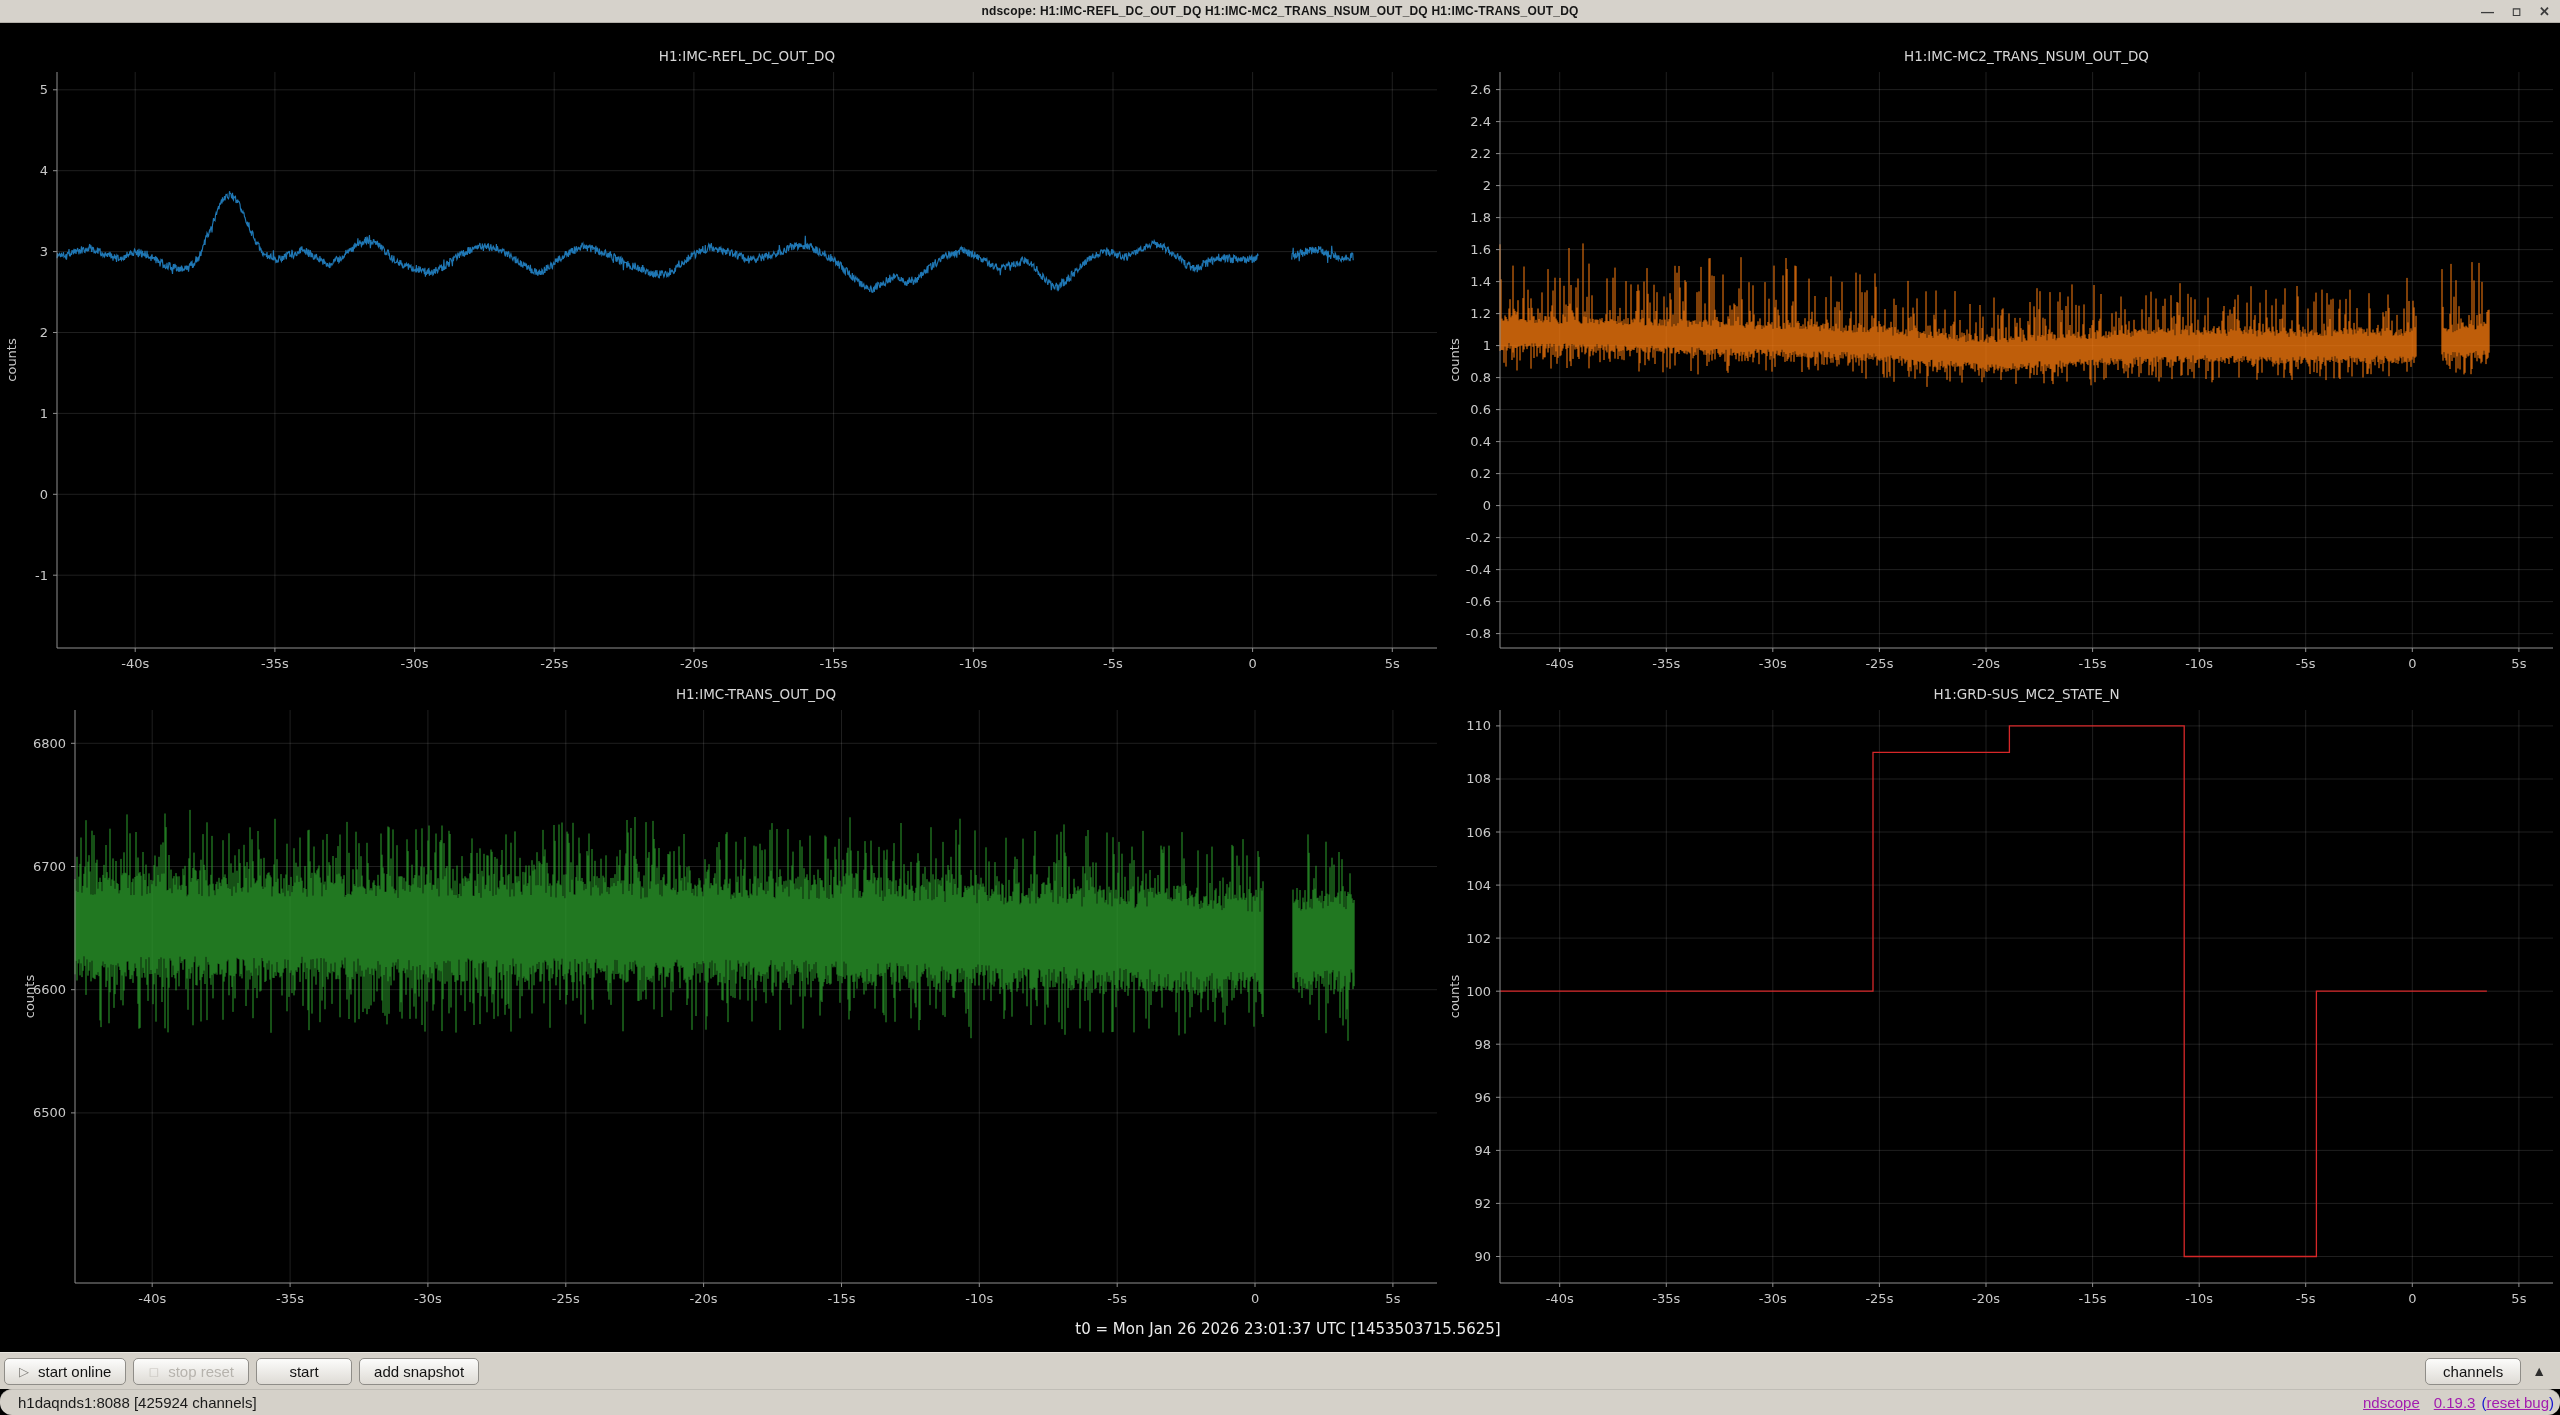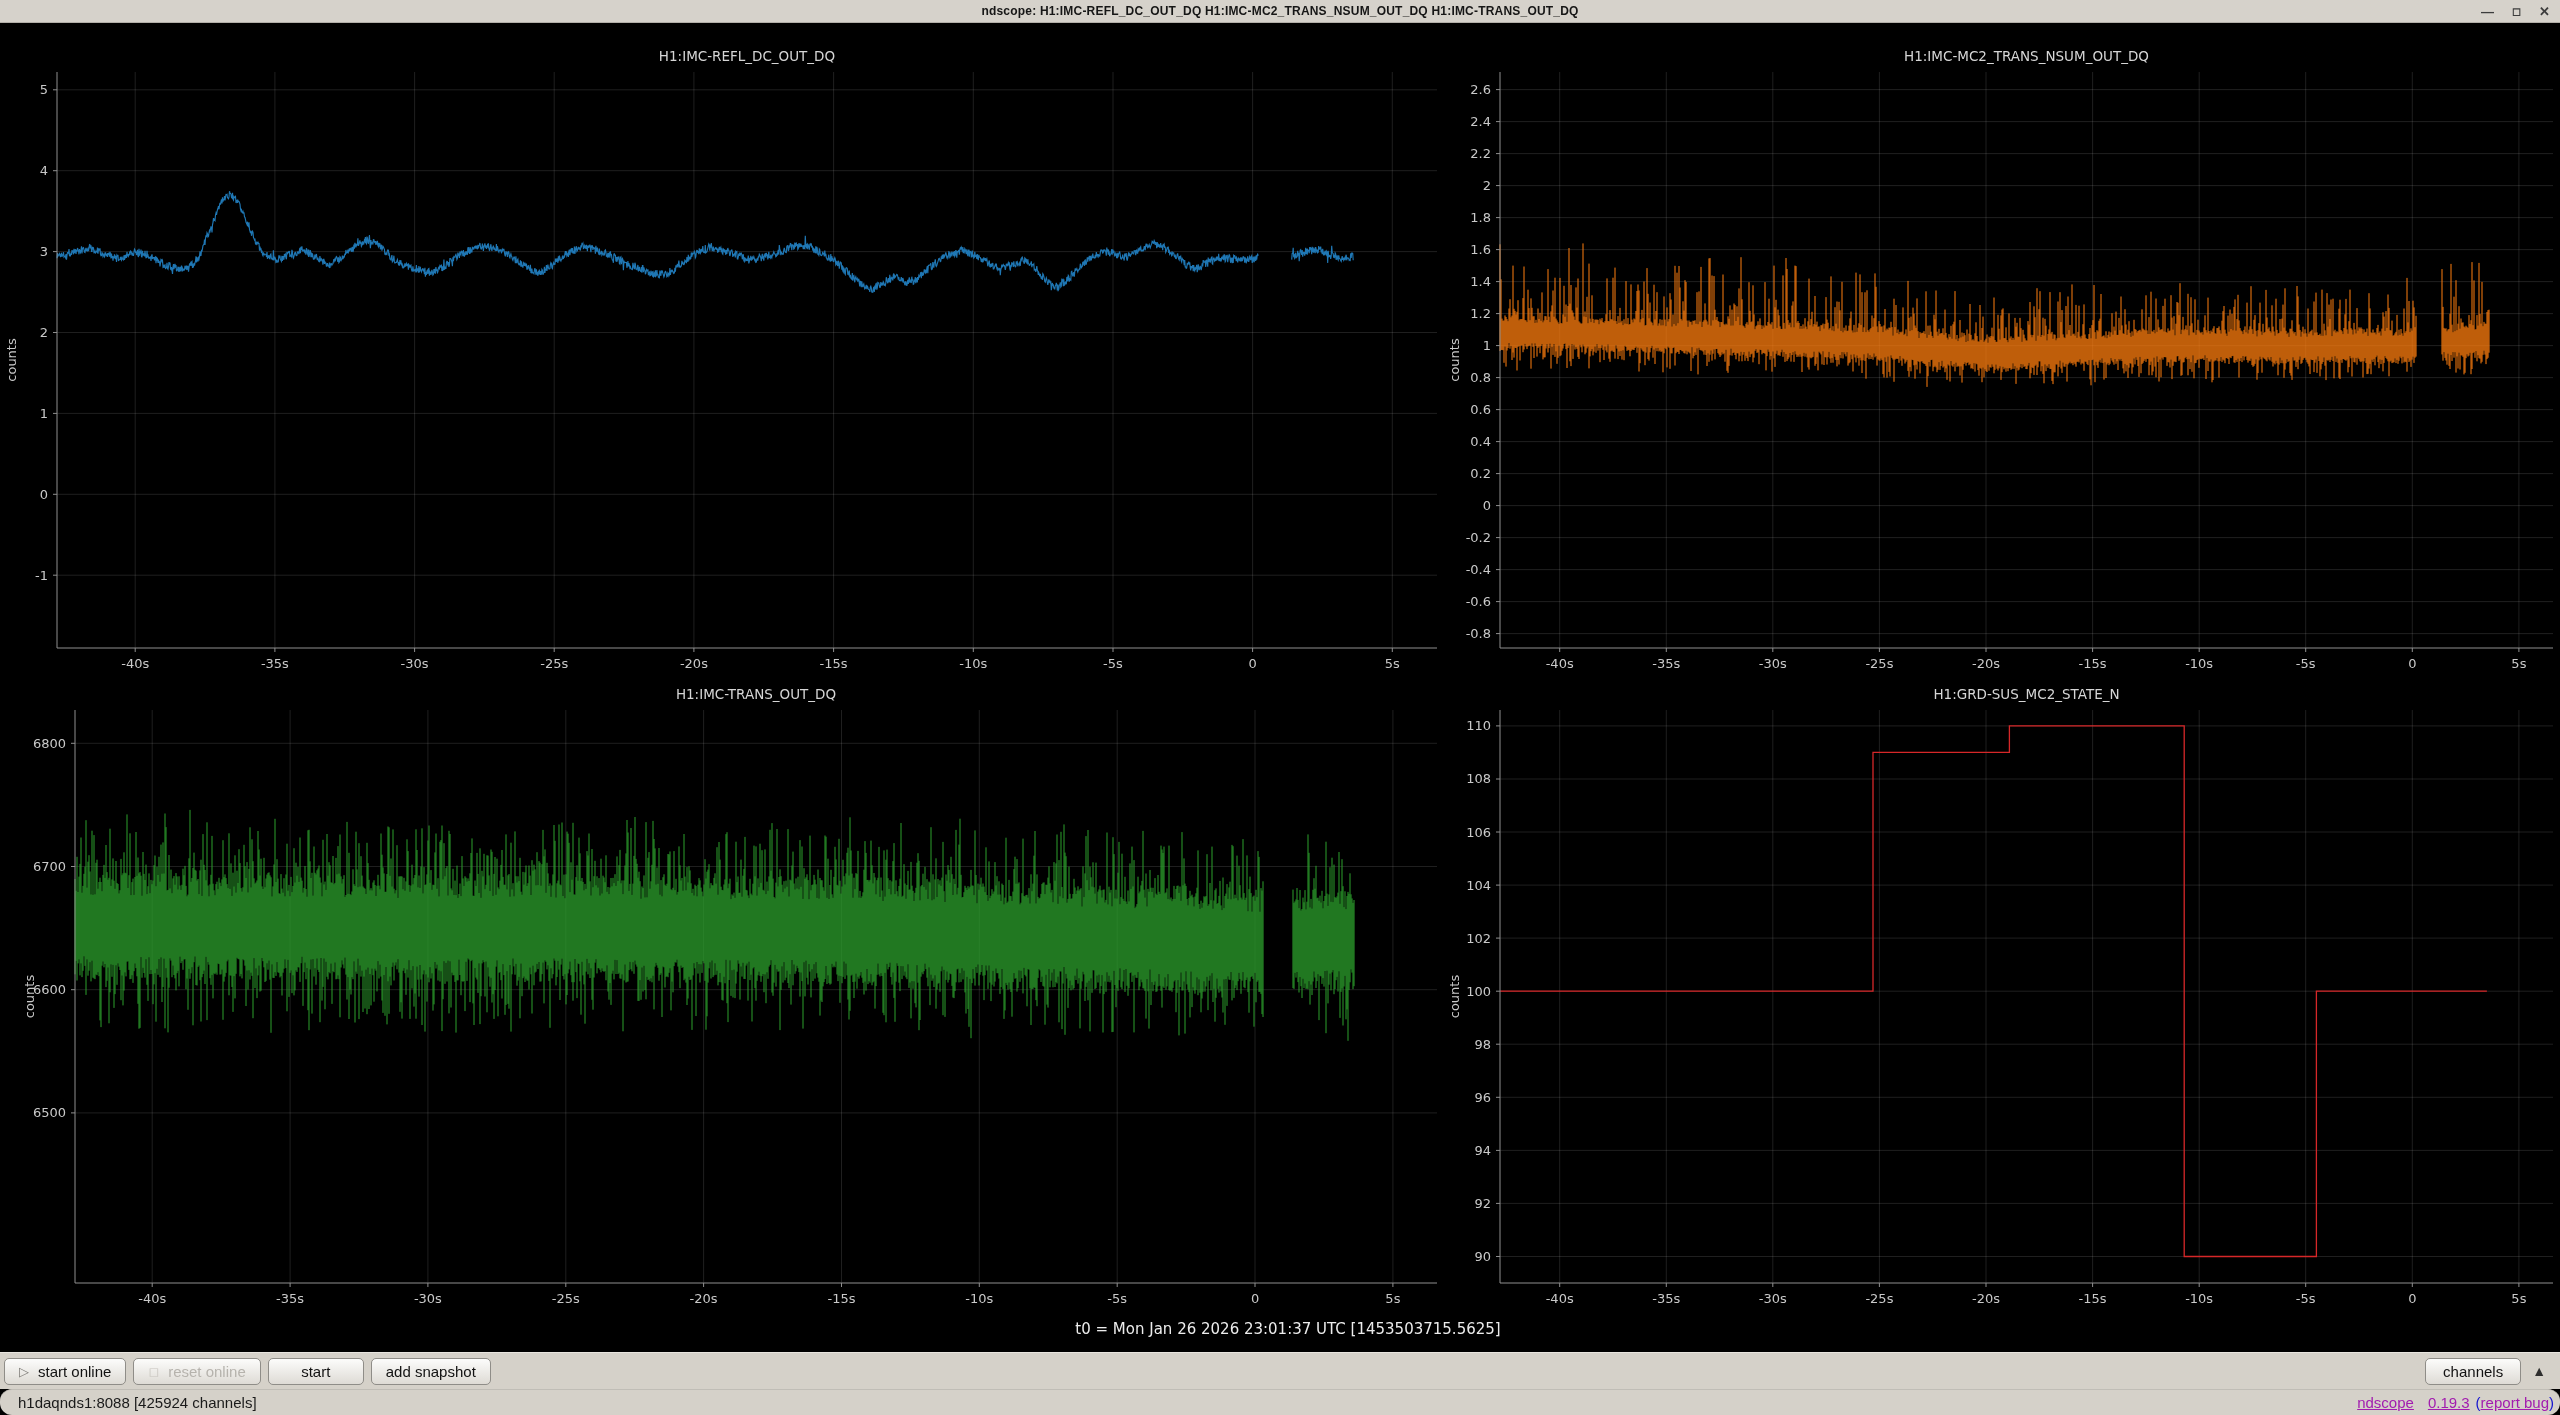--- a/index.html
+++ b/index.html
@@ -175,35 +175,35 @@
 
   <div class="t0">t0 = Mon Jan 26 2026 23:01:37 UTC [1453503715.5625]</div>
 
   <div class="toolbar">
     <button class="btn">
       <span class="icon">▷</span>
       <span>start online</span>
     </button>
     <button class="btn disabled">
       <span class="icon">◻</span>
-      <span>reset online</span>
+      <span>stop reset</span>
     </button>
     <button class="btn">
       <span>start</span>
     </button>
     <button class="btn">
       <span>add snapshot</span>
     </button>
     <div class="spacer"></div>
     <button class="btn">
       <span>channels</span>
     </button>
     <span class="tri">▲</span>
   </div>
 
   <div class="statusbar">
     <span>h1daqnds1:8088  [425924 channels]</span>
     <span class="flex"></span>
-    <span class="links"><a>ndscope</a><a>0.19.3</a><span class="paren pre">(</span><a>report bug</a><span class="paren">)</span>
+    <span class="links"><a>ndscope</a><a>0.19.3</a><span class="paren pre">(</span><a>reset bug</a><span class="paren">)</span>
     </span>
   </div>
 
 </div>
 
 </body></html>

